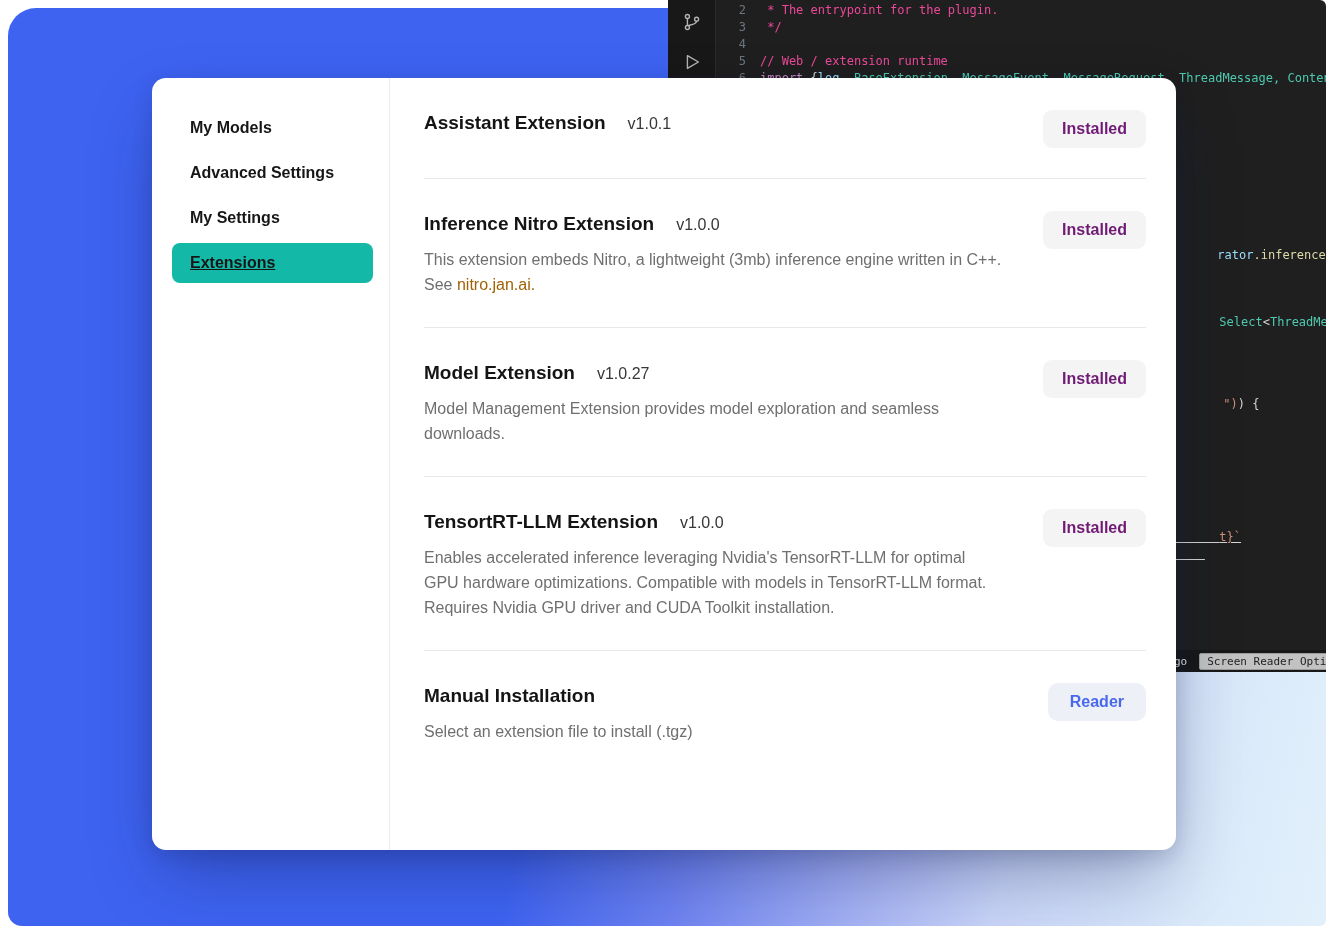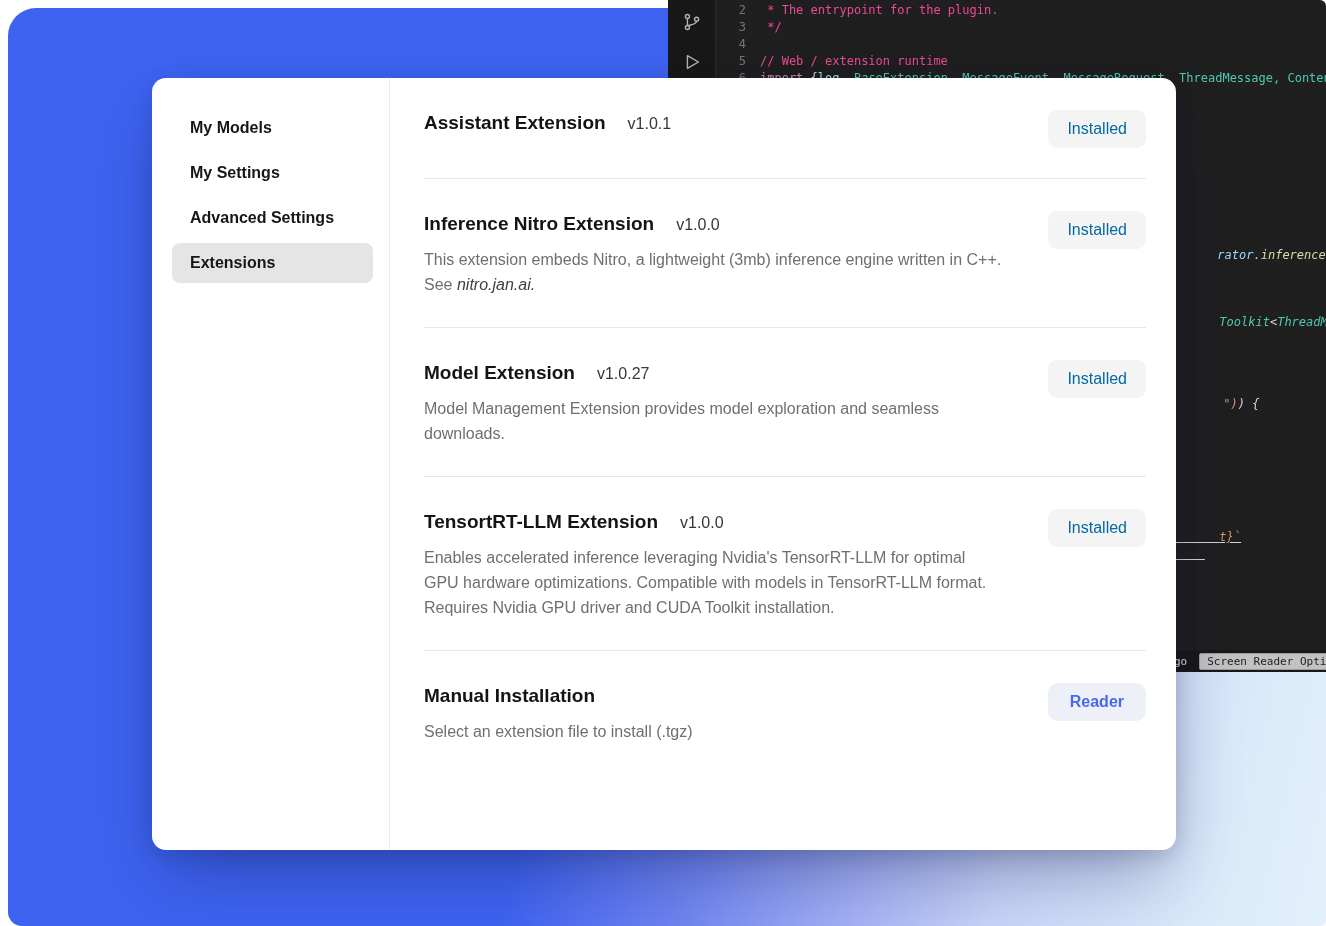--- a/index.html
+++ b/index.html
@@ -31,21 +31,21 @@
   .gutter{flex:0 0 30px;text-align:right;color:#6e7681;white-space:pre;}
   .code-text{padding-left:14px;}
   .tok-comment{color:#ec4899;}
   .tok-kw{color:#C586C0;}
   .tok-var{color:#9CDCFE;}
   .tok-type{color:#4EC9B0;}
   .tok-fn{color:#DCDCAA;}
   .tok-str{color:#CE9178;}
   .tok-plain{color:#d4d4d4;}
   .frag{position:absolute;white-space:pre;line-height:17px;}
-  .frag span{white-space:pre;font-style:italic;}
+  .frag span{white-space:pre;}
   .frag-f1{left:506px;top:230px;}
   .frag-f2{left:508px;top:297px;}
   .frag-f3{left:512px;top:379px;}
   .frag-f4{left:508px;top:512px;text-decoration:underline;}
   .editor-status{
     position:absolute;left:0;right:0;bottom:0;height:22px;background:#181818;
     display:flex;align-items:center;font-size:11px;
   }
   .status-go{margin-left:506px;color:#e0e0e0;}
   .status-badge{
@@ -59,38 +59,38 @@
     box-shadow:0 30px 70px -12px rgba(15,25,75,.38),0 6px 20px rgba(15,25,75,.15);
   }
   .sidebar{
     flex:0 0 238px;box-sizing:border-box;border-right:1px solid #ececec;
     padding:30px 16px 0 20px;
   }
   .nav-item{
     font-size:16px;font-weight:700;color:#161616;
     padding:11px 0 11px 18px;border-radius:8px;margin-bottom:5px;cursor:pointer;
   }
-  .nav-item.active{background:#e5e5e5;}
+  .nav-item.active{background:#14b8a6;text-decoration:underline;}
   .content{flex:1;box-sizing:border-box;padding:0 30px 0 34px;}
   .ext-row{
     display:flex;justify-content:space-between;align-items:flex-start;
     padding:32px 0 30px;border-bottom:1px solid #e8e8e8;
   }
   .ext-row.last{border-bottom:none;padding-bottom:30px;}
   .ext-info{width:580px;}
   .ext-title-line{display:flex;align-items:baseline;gap:22px;}
   .ext-name{margin:0;font-size:19px;line-height:26px;font-weight:700;color:#141414;}
   .ext-version{font-size:16px;color:#373737;}
   .ext-desc{margin:10px 0 0;font-size:16px;line-height:25px;color:#6f6f6f;}
-  .link{color:#404040;cursor:pointer;text-decoration:none;font-style:italic;}
+  .link{color:#a16207;cursor:pointer;text-decoration:none;}
   .btn{
     font-family:inherit;font-size:16px;border:none;border-radius:9px;
     padding:10px 19px;cursor:pointer;flex:0 0 auto;
   }
-  .btn.installed{background:#f4f4f4;color:#0369a1;font-weight:400;}
+  .btn.installed{background:#f4f4f4;color:#701a75;font-weight:700;}
   .btn.select{background:#edf0f6;color:#4968EE;font-weight:700;padding:10px 22px;border-radius:10px;}
 </style>
 </head>
 <body>
 
 <div class="canvas">
 
   <div class="backdrop"></div>
 
   <div class="editor">
@@ -133,40 +133,40 @@
           <span class="tok-plain"> {</span>
           <span class="tok-var">log</span>
           <span class="tok-type">, BaseExtension, MessageEvent, MessageRequest, ThreadMessage, ContentType,</span>
       </div>
     </div>
 
     <div class="frag frag-f1">
       <span class="tok-var">rator</span><span class="tok-fn">.inference</span><span class="tok-plain">(data));</span>
     </div>
     <div class="frag frag-f2">
-      <span class="tok-type">Toolkit</span><span class="tok-plain">&lt;</span><span class="tok-type">ThreadMessage&gt;</span>
+      <span class="tok-type">Select</span><span class="tok-plain">&lt;</span><span class="tok-type">ThreadMessage&gt;</span>
     </div>
     <div class="frag frag-f3">
       <span class="tok-str">")</span><span class="tok-plain">) {</span>
     </div>
     <div class="frag frag-f4">
       <span class="tok-str">t}`</span>
     </div>
 
     <div class="editor-status">
       <span class="status-go">go</span>
       <span class="status-badge">Screen Reader Optimized</span>
     </div>
   </div>
 
   <div class="card">
     <aside class="sidebar">
       <div class="nav-item">My Models</div>
+      <div class="nav-item">Advanced Settings</div>
       <div class="nav-item">My Settings</div>
-      <div class="nav-item">Advanced Settings</div>
       <div class="nav-item active">Extensions</div>
     </aside>
 
     <main class="content">
 
       <section class="ext-row">
         <div class="ext-info">
           <div class="ext-title-line">
             <h3 class="ext-name">Assistant Extension</h3>
             <span class="ext-version">v1.0.1</span>

